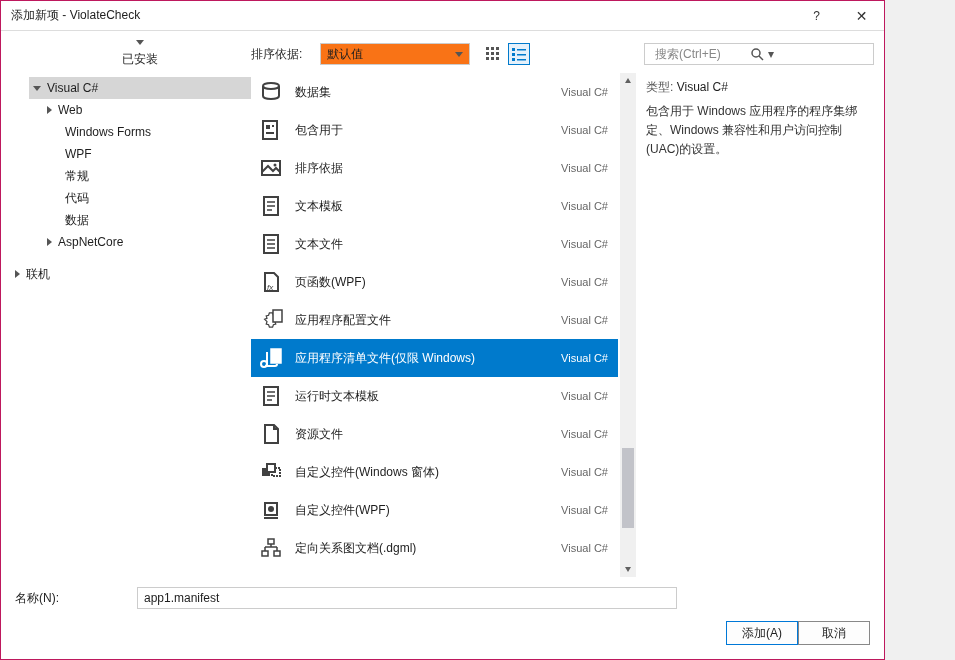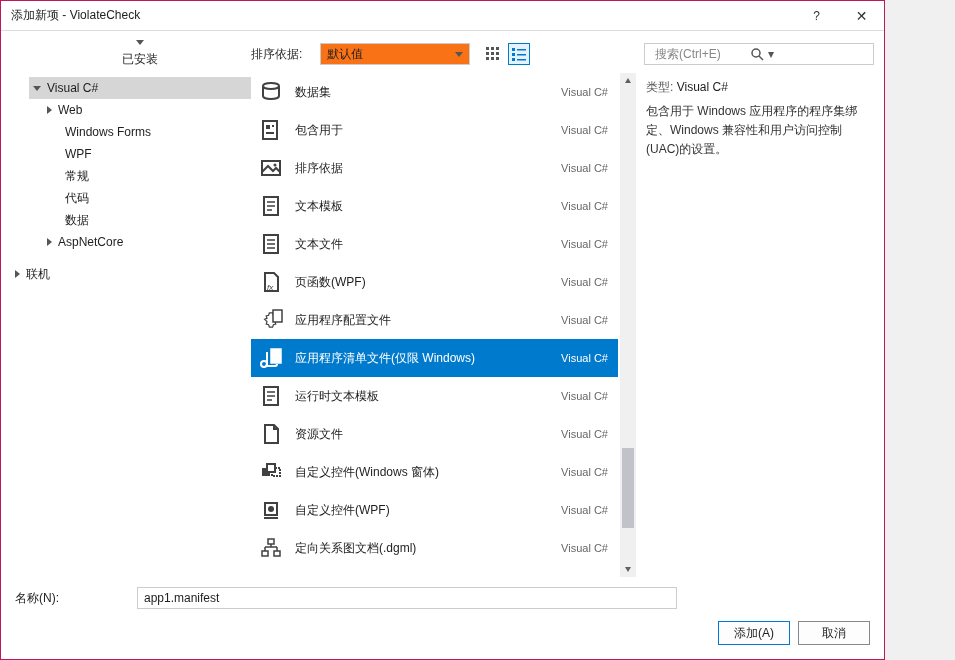--- a/index.html
+++ b/index.html
@@ -199,21 +199,20 @@
     border: 1px solid #ccc;
     height: 22px;
     width: 540px;
     padding: 0 6px;
     display: flex;
     align-items: center;
   }
   .btn-row {
     display: flex;
     justify-content: flex-end;
-    gap: 8px;
   }
   .btn {
     border: 1px solid #888;
     height: 24px;
     min-width: 72px;
     display: flex;
     align-items: center;
     justify-content: center;
     background: #fdfdfd;
     padding: 0 8px;

